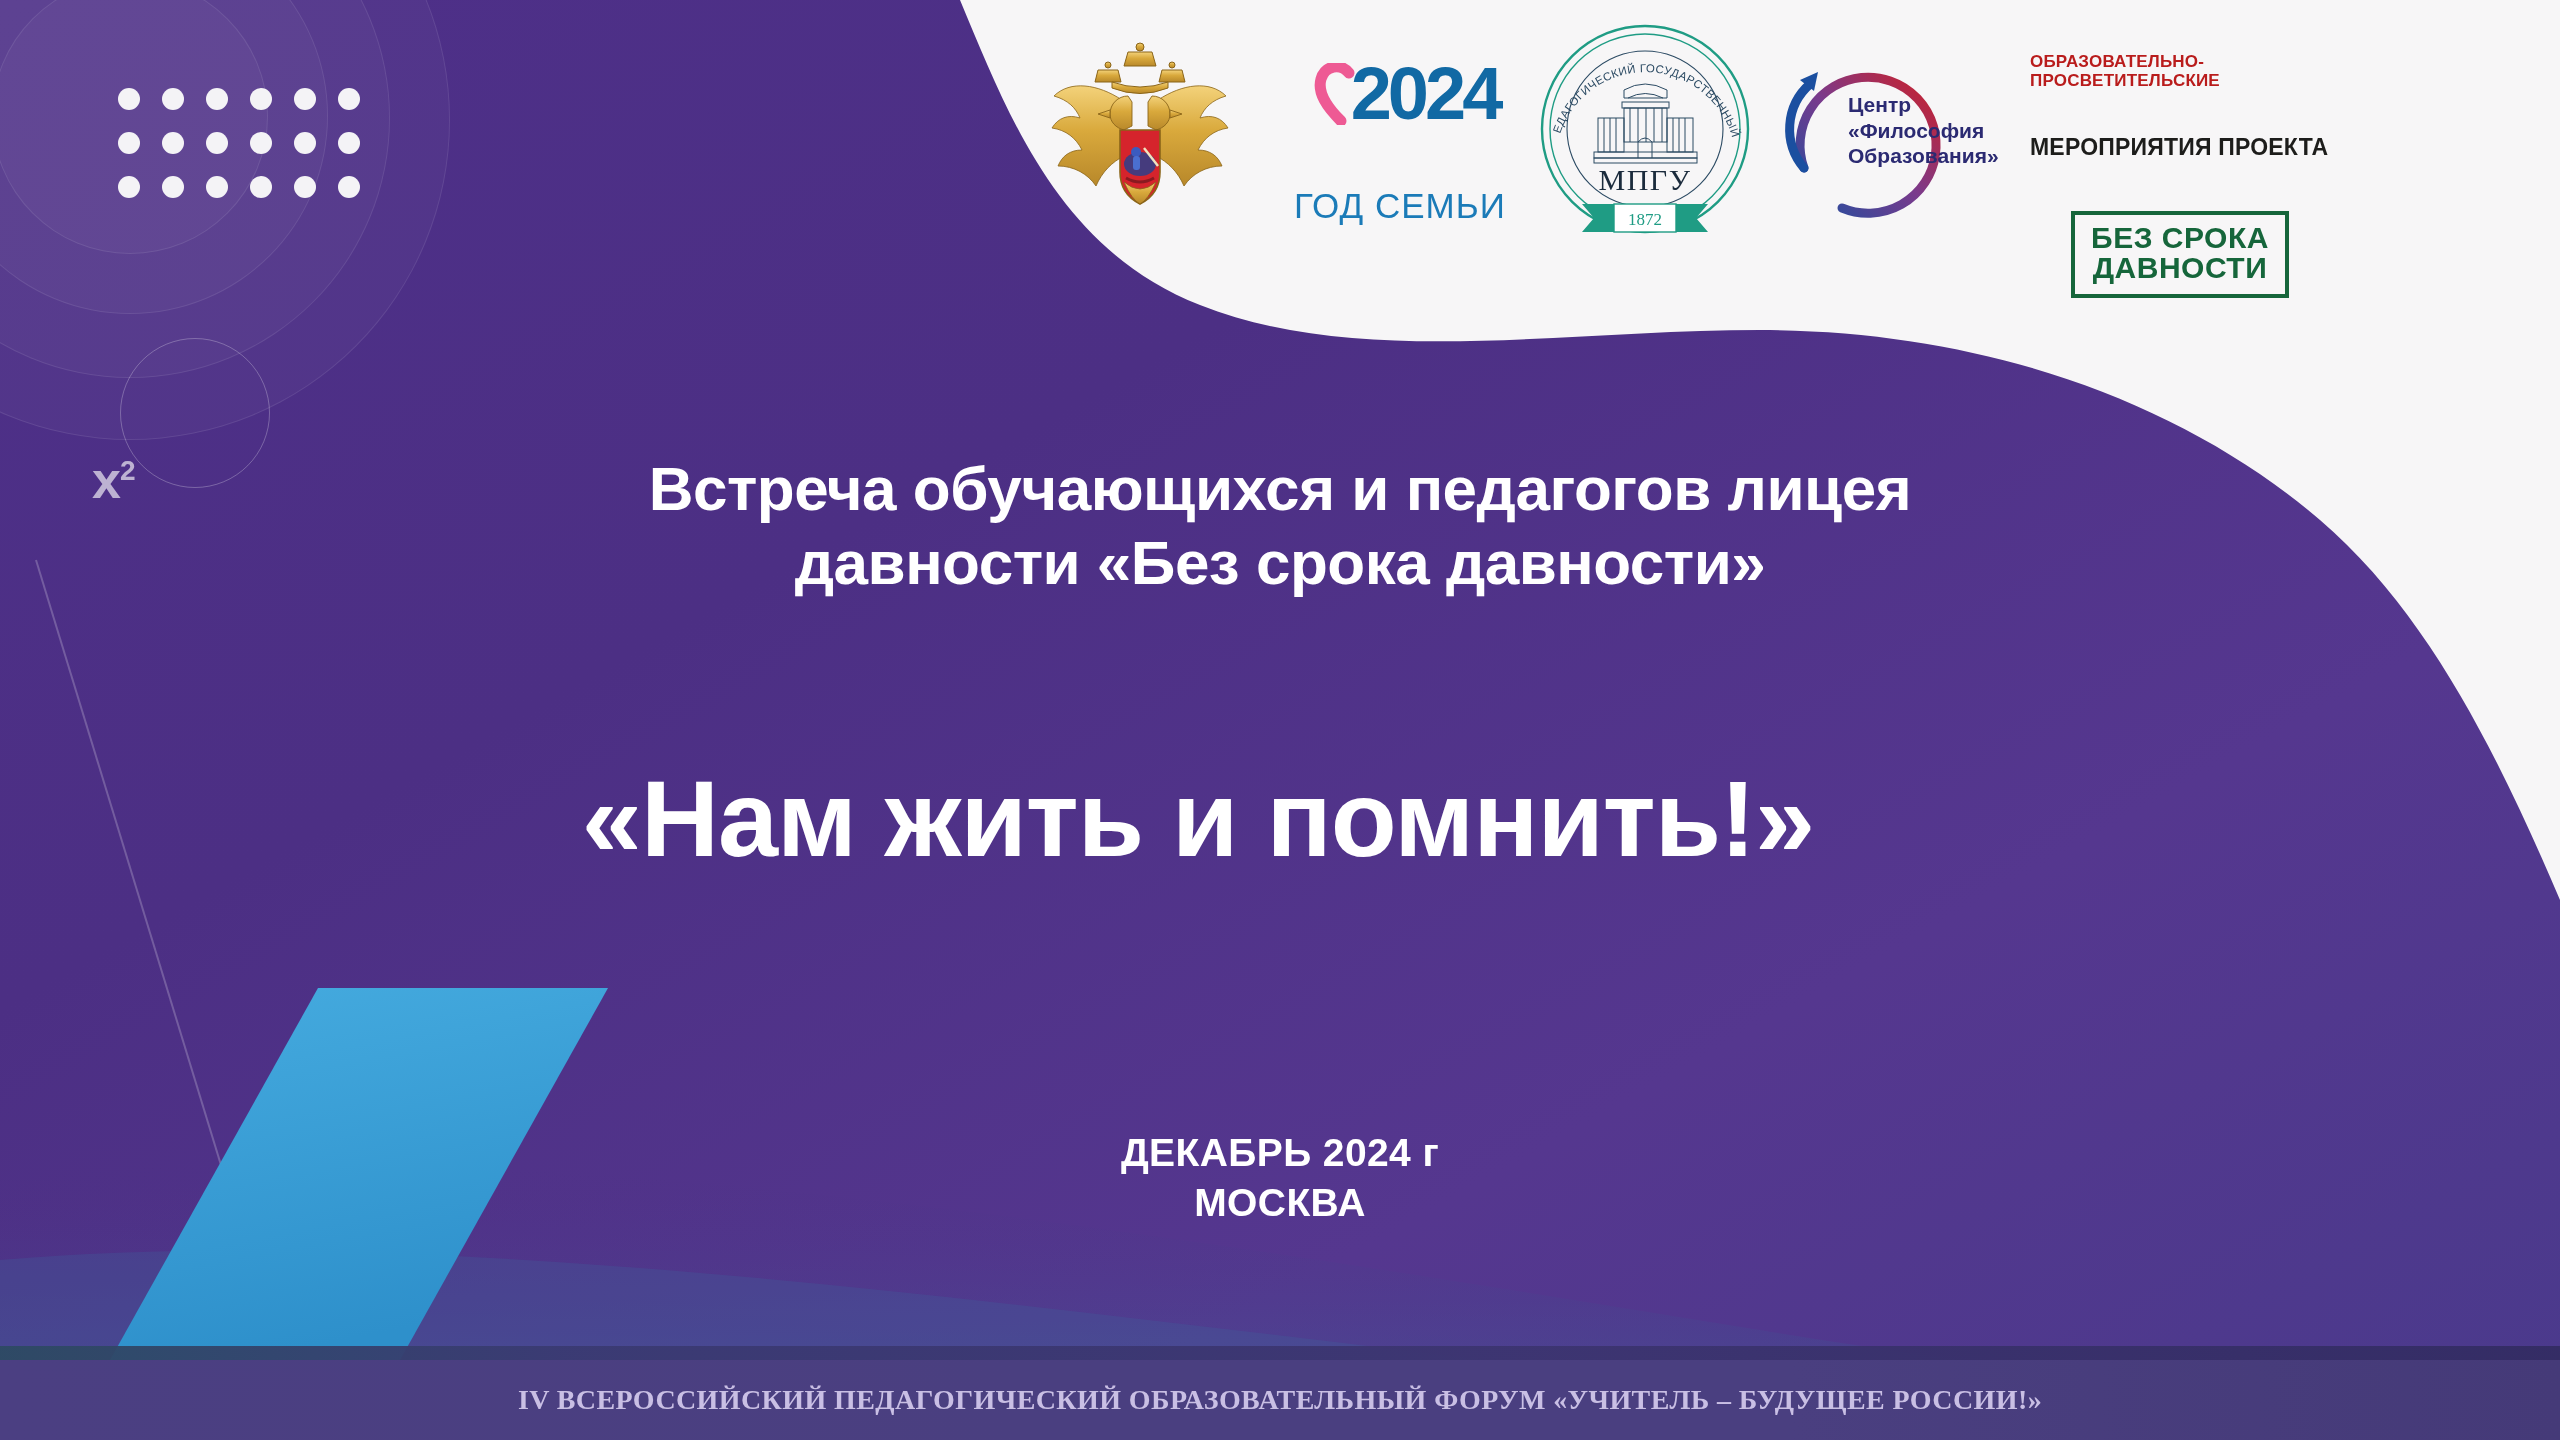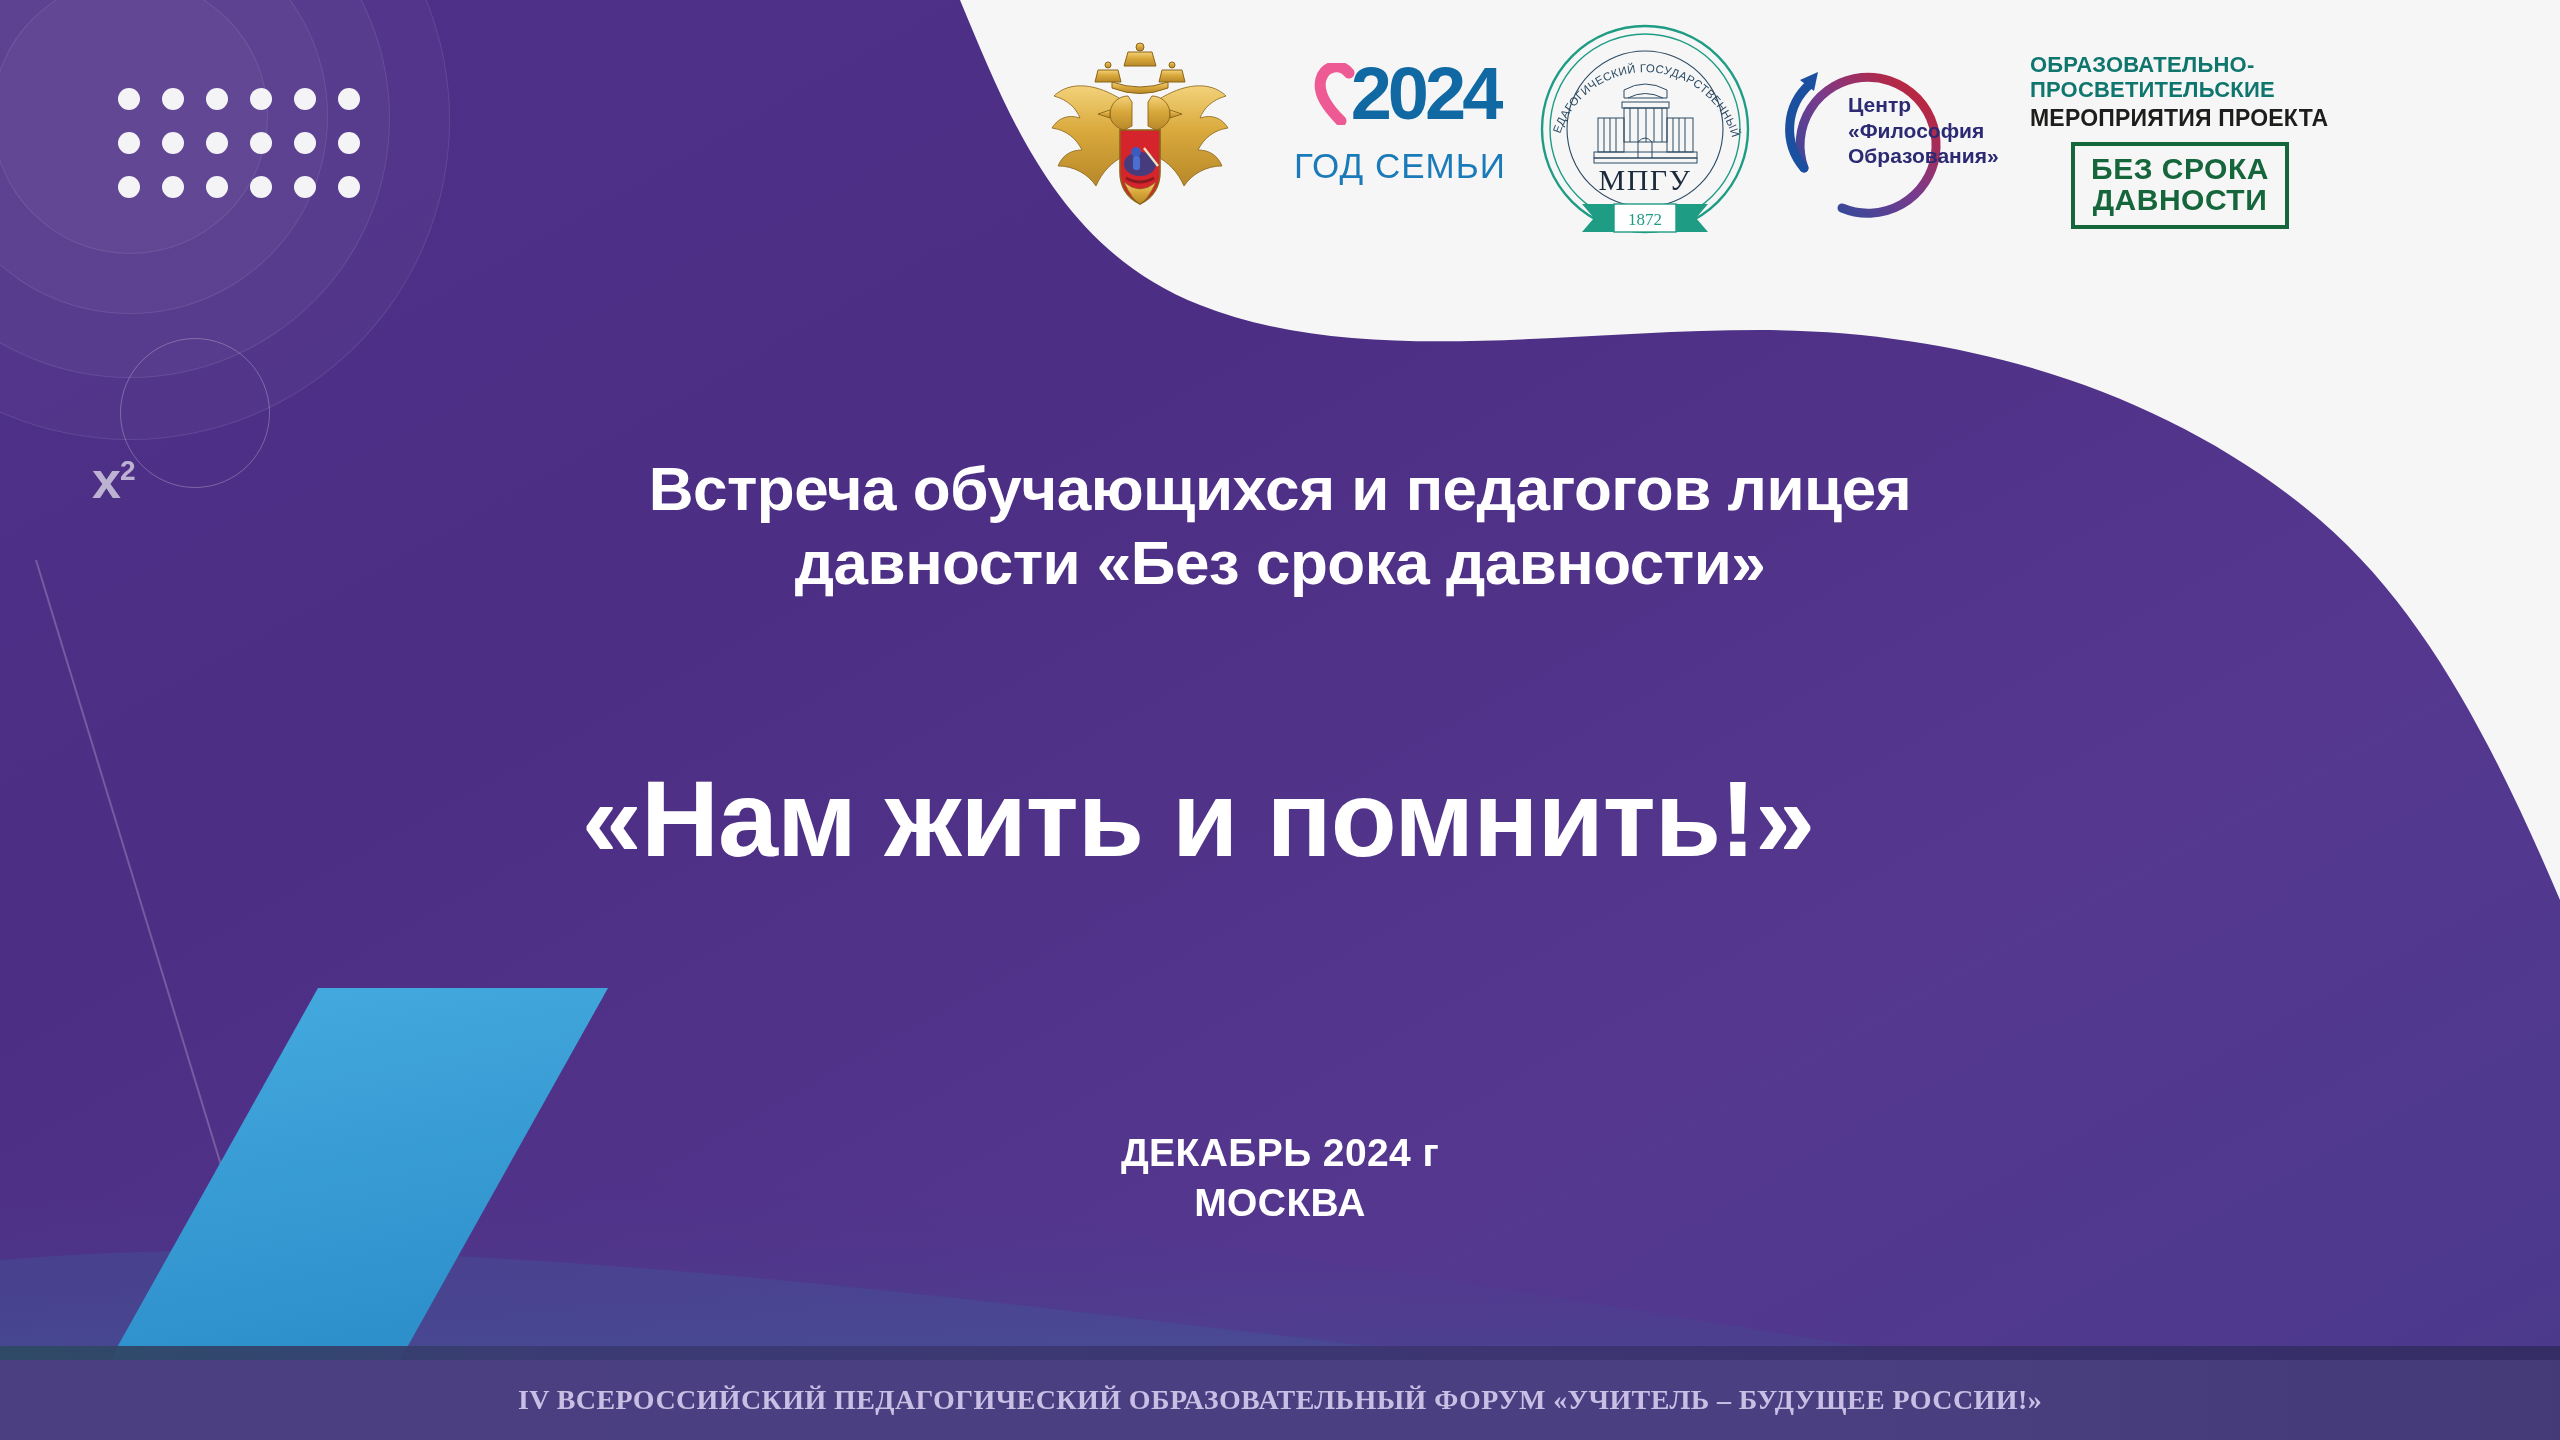--- a/index.html
+++ b/index.html
@@ -104,20 +104,21 @@
     display:flex;
     align-items:flex-start;
     gap:0;
   }
   .logo-slot {
     position:relative;
     display:flex;
     flex-direction:column;
     align-items:center;
     justify-content:flex-start;
+    gap:40px;
   }
   .slot-eagle  { width:260px; }
   .slot-family { width:260px; padding-top:26px; }
   .slot-mpgu   { width:230px; }
   .slot-center { width:270px; padding-top:18px; }
   .slot-bsd    { width:300px; padding-top:30px; }
 
   
   .fam-row {
     display:flex; align-items:center; justify-content:center;
@@ -155,23 +156,23 @@
     width:180px;
     color:#2b2a72;
     font-weight:bold;
     font-size:21px;
     line-height:1.22;
     font-family:"Liberation Sans", sans-serif;
   }
 
   
   .bsd-head {
-    color:#0f766e;
-    font-weight:bold;
-    font-size:22px;
+    color:#b91c1c;
+    font-weight:bold;
+    font-size:17px;
     line-height:1.14;
     letter-spacing:0.2px;
     text-align:left;
     text-transform:uppercase;
     width:100%;
     font-family:"Liberation Sans", sans-serif;
   }
   .bsd-sub {
     color:#1d1d1b;
     font-weight:bold;

